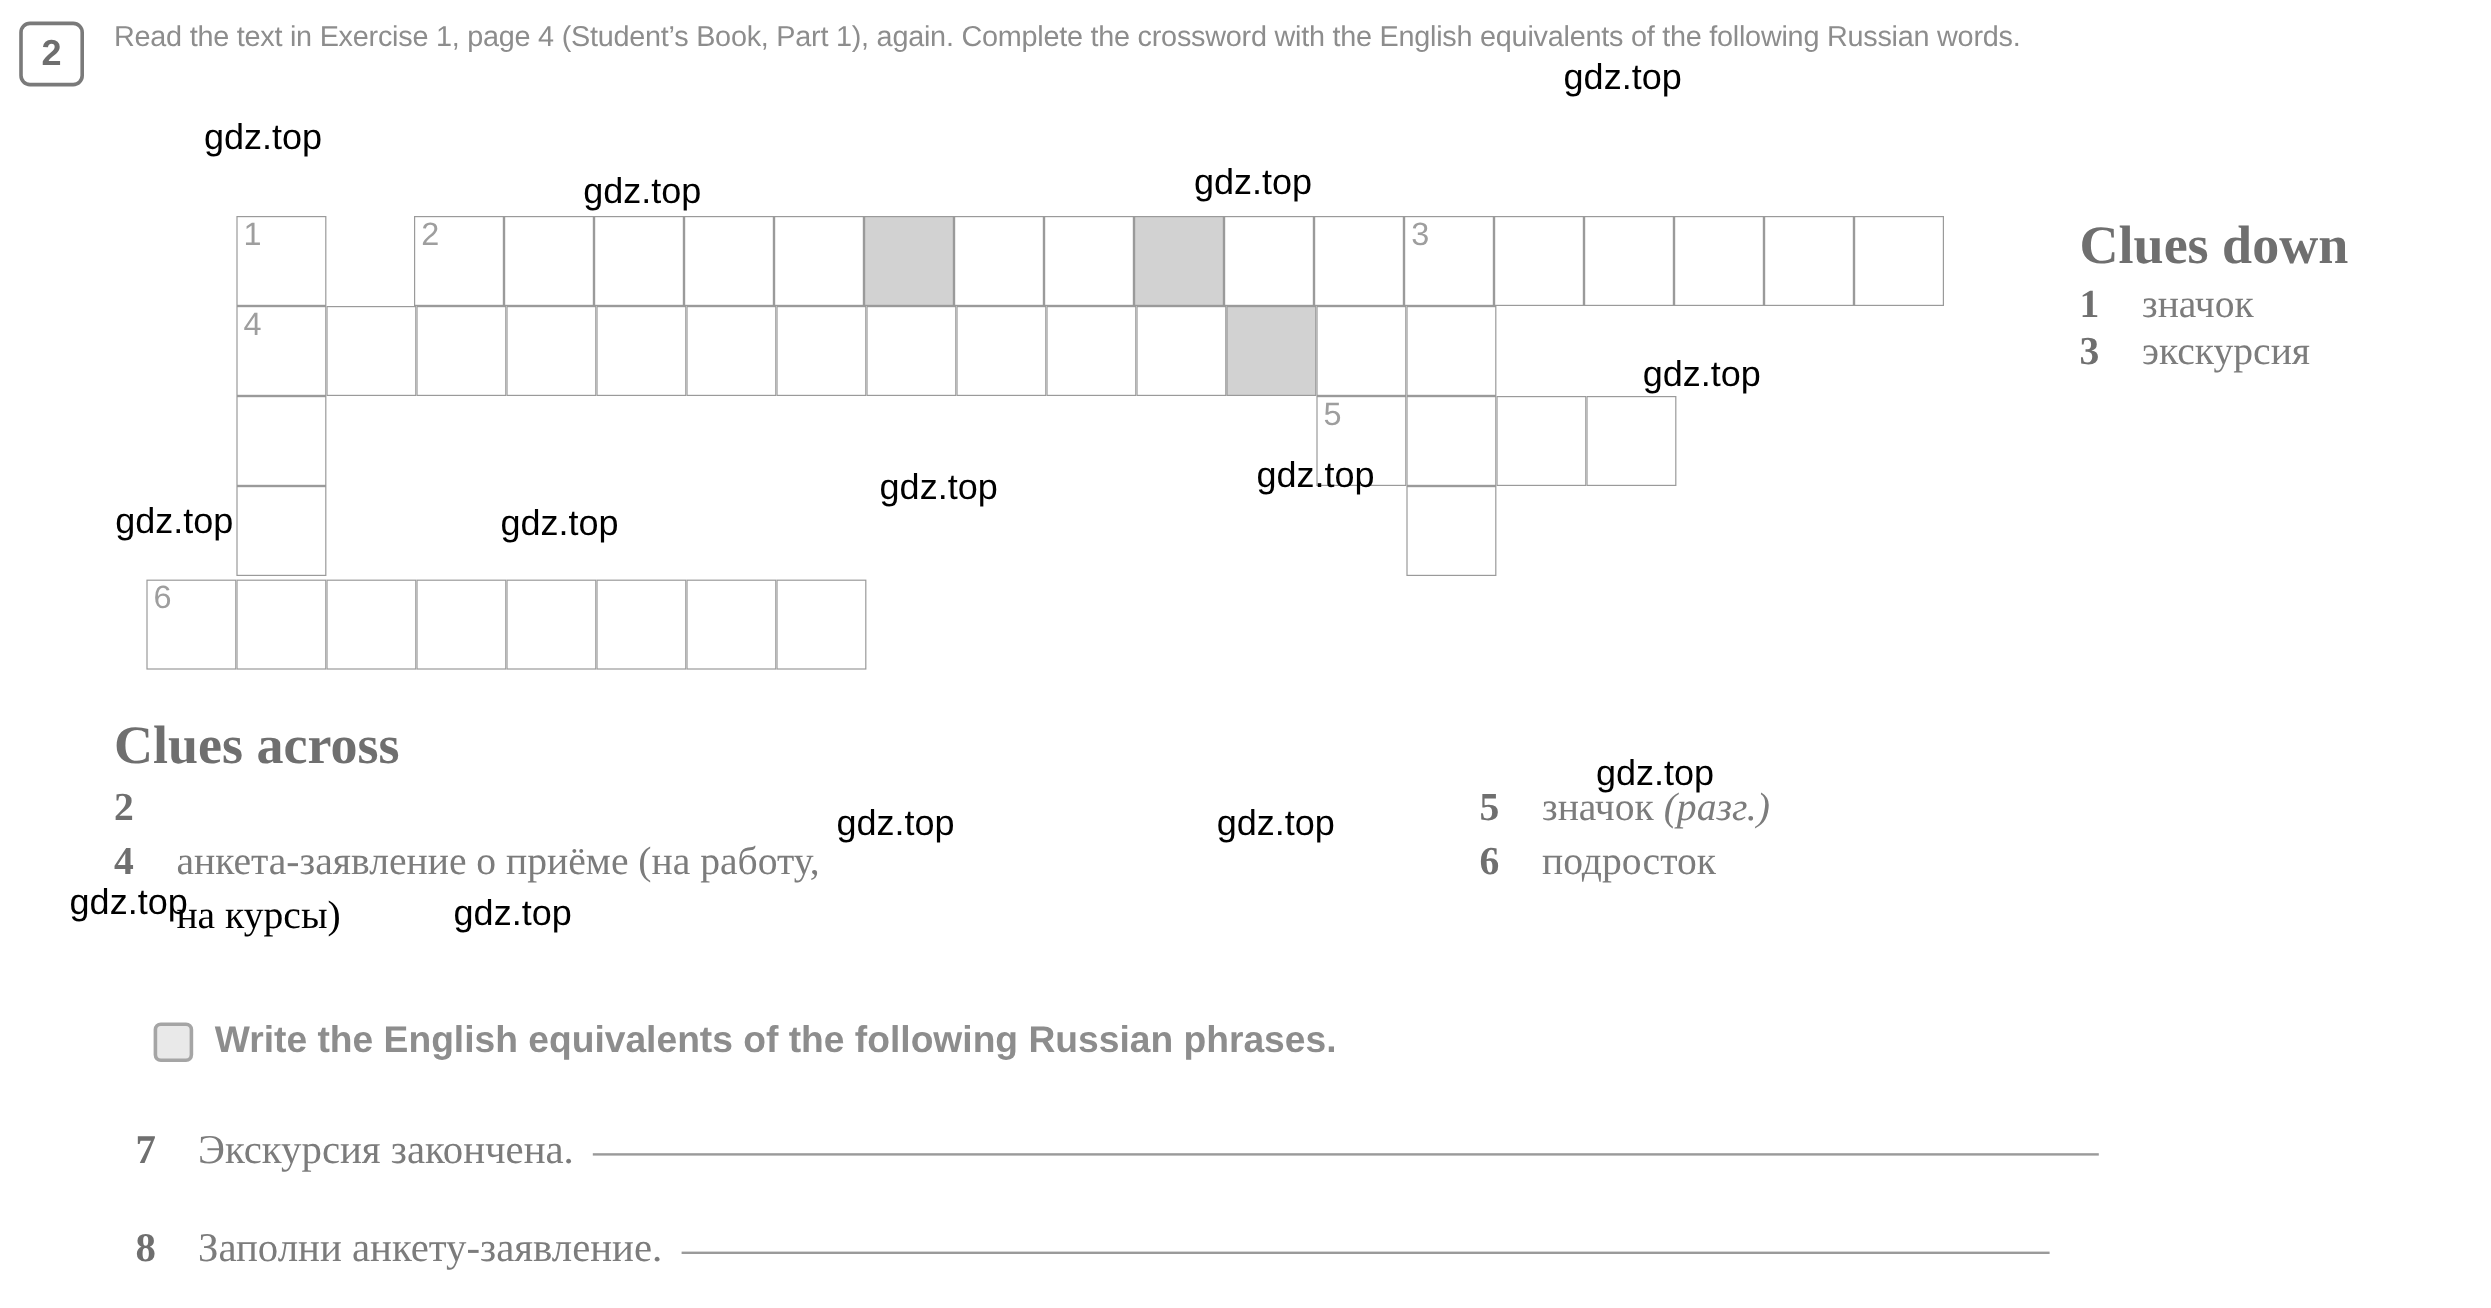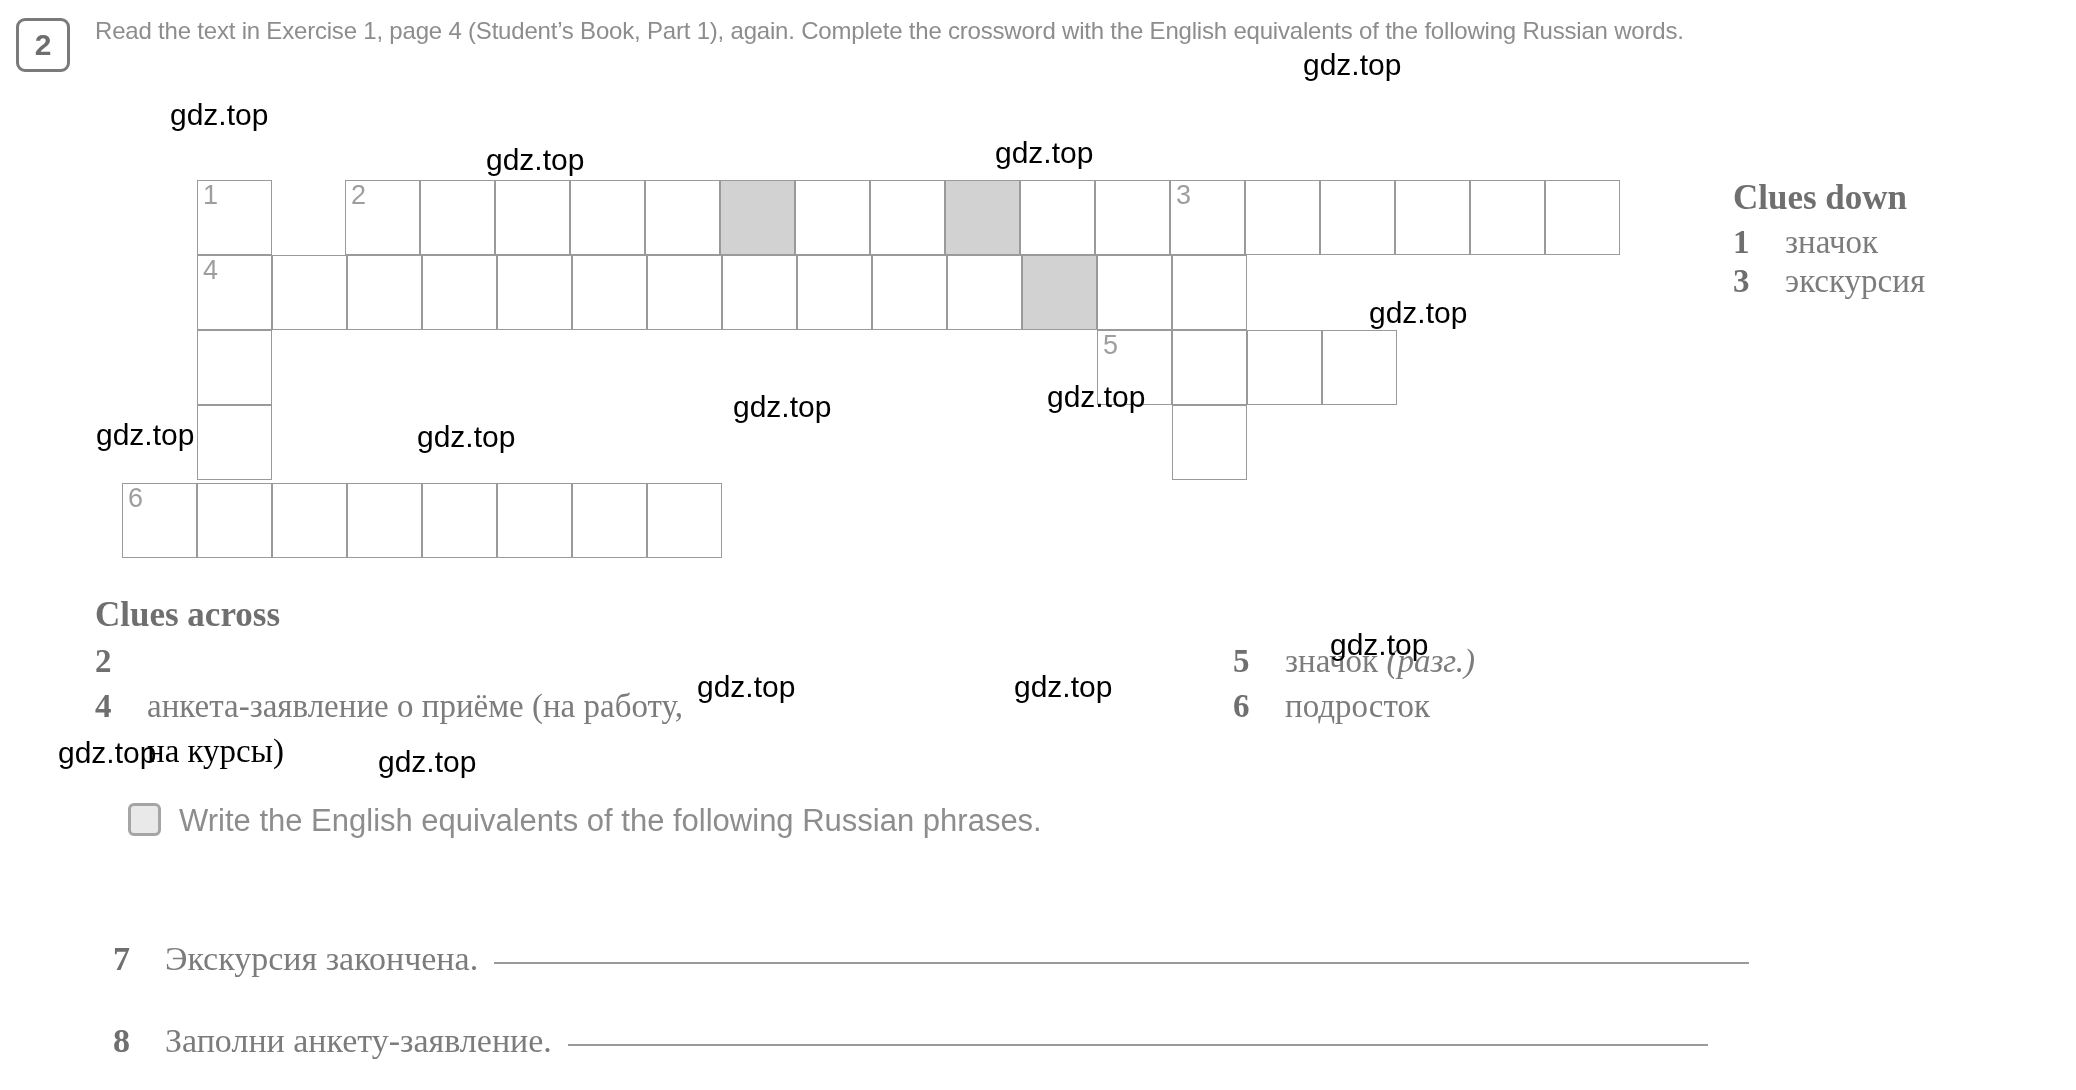--- a/index.html
+++ b/index.html
@@ -43,21 +43,21 @@
   .cell .num {
     position:absolute; left:5px; top:0px;
     font-size:27px; line-height:1.05; color:#9e9e9e;
     font-family:"Liberation Sans", sans-serif;
   }
 
   
   #clues-down { position:absolute; left:1733px; top:178px; width:330px; }
   .clues-title {
     font-family:"Liberation Serif", serif;
-    font-weight:700; font-size:35px; color:#6f6f6f;
+    font-weight:700; font-size:45px; color:#6f6f6f;
     margin-bottom:6px; white-space:nowrap;
   }
   .clue-row { display:flex; align-items:baseline; margin-bottom:2px; white-space:nowrap; }
   .clue-num {
     font-family:"Liberation Serif", serif; font-weight:700;
     font-size:33px; color:#6f6f6f; width:52px; flex:none;
   }
   .clue-txt {
     font-family:"Liberation Serif", serif;
     font-size:33px; color:#7c7c7c;
@@ -70,21 +70,21 @@
   .across-cols { position:relative; }
   .across-left { position:absolute; left:0; top:0; width:1000px; }
   .across-right { position:absolute; left:1138px; top:0; width:700px; }
   .across-left .clue-row, .across-right .clue-row { margin-bottom:8px; }
   .clue-cont {
     font-family:"Liberation Serif", serif; font-size:33px; color:#000000;
     padding-left:52px;
   }
 
   
-  #write-block { position:absolute; left:128px; top:803px; display:flex; align-items:flex-start; }
+  #write-block { position:absolute; left:128px; top:849px; display:flex; align-items:flex-end;font-weight:bold; }
   #write-icon {
     width:27px; height:27px; border:3px solid #a5a5a5; border-radius:6px;
     background:#e9e9e9; flex:none; margin-right:18px;
   }
   #write-text {
     font-size:31px; color:#8d8d8d; font-family:"Liberation Sans", sans-serif;
     white-space:nowrap;
   }
 
   

